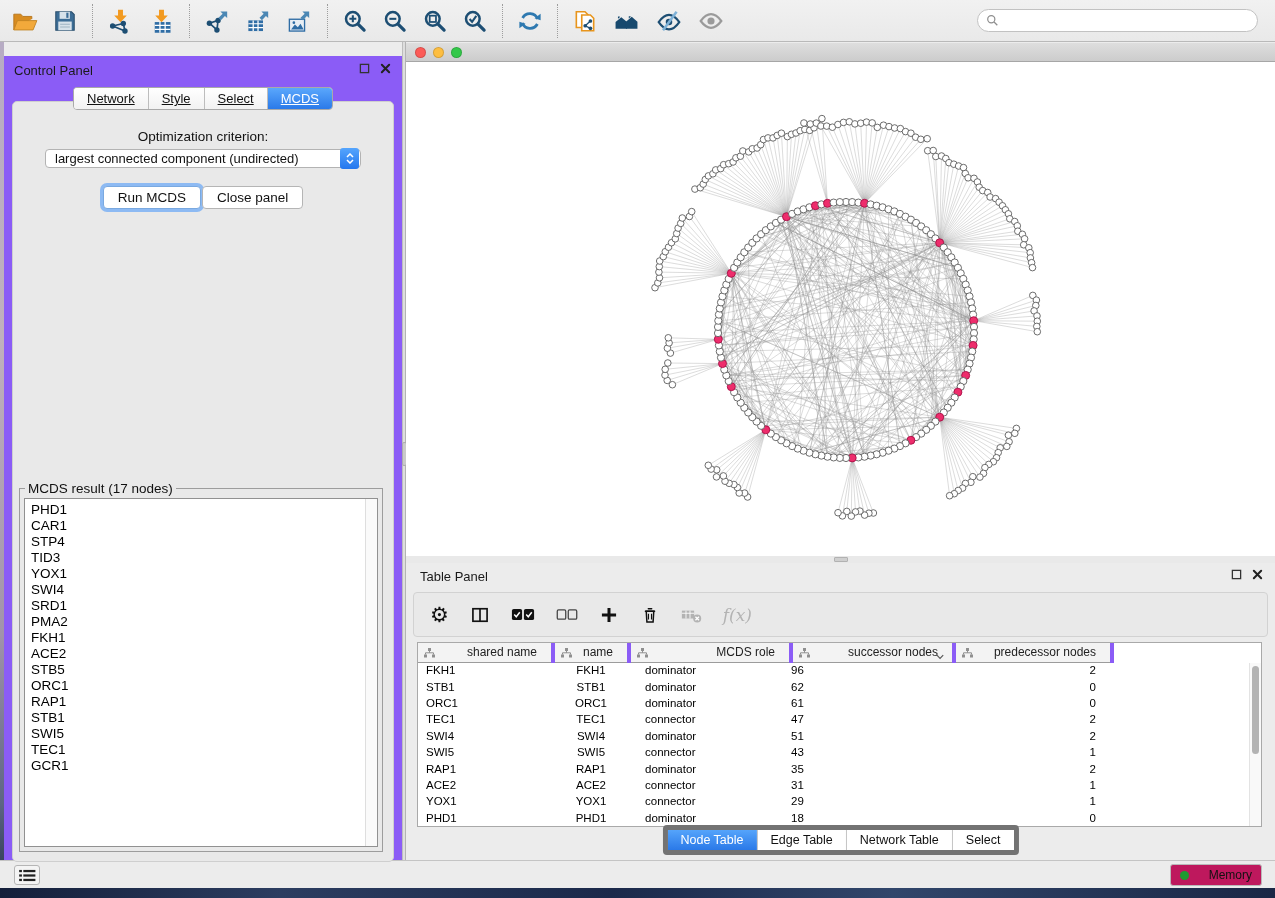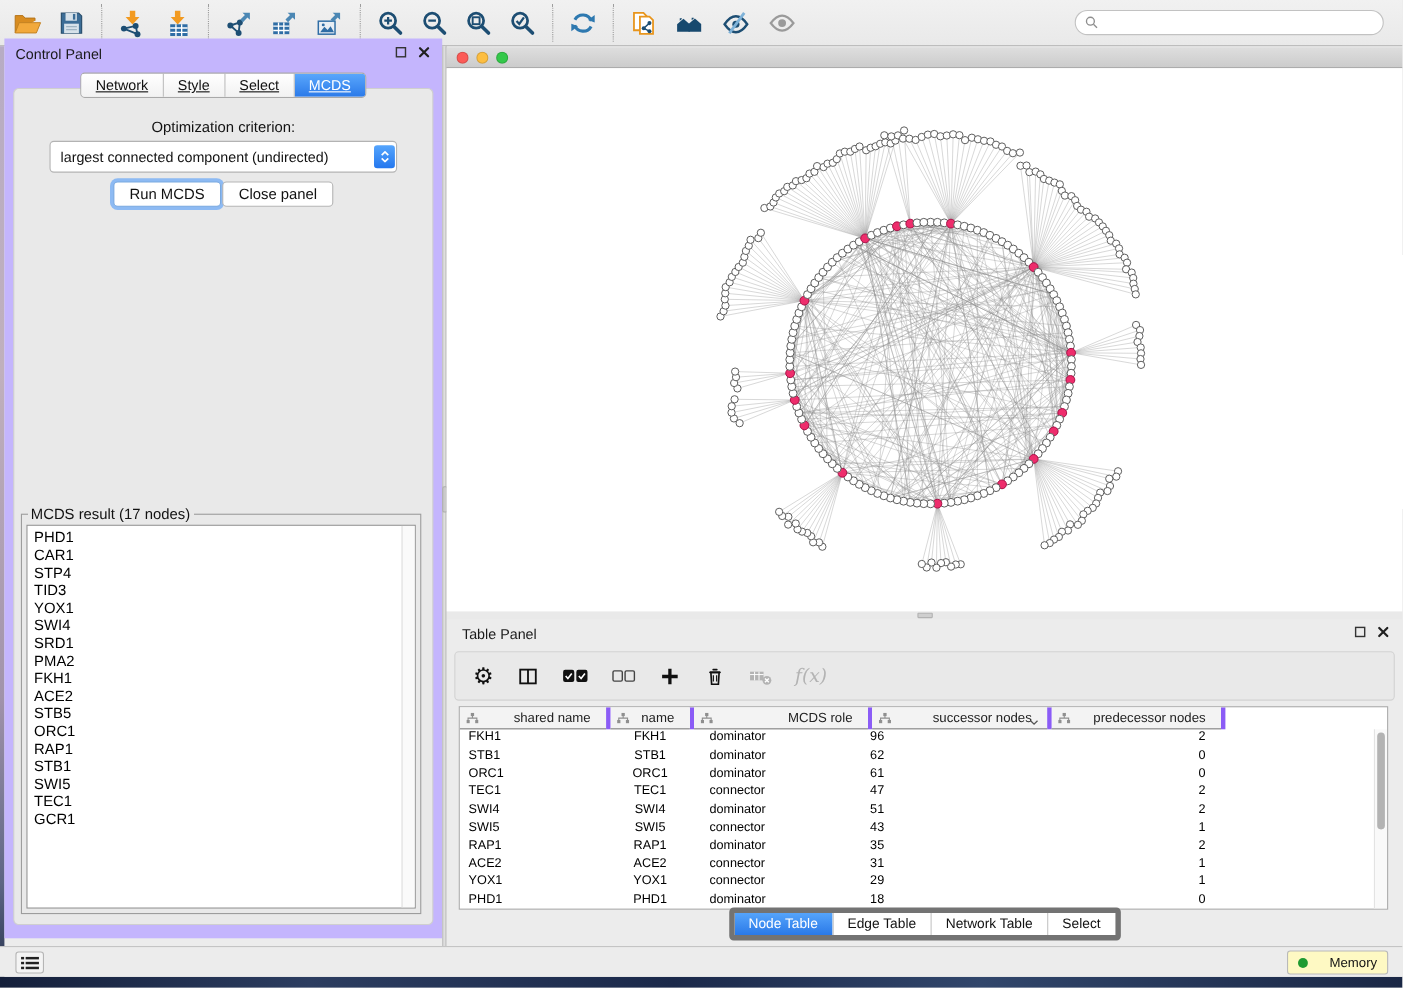--- a/index.html
+++ b/index.html
@@ -13,32 +13,32 @@
   .tb-btn { background:none; border:none; padding:2px 7px; line-height:0; cursor:default; }
   .tb-sep { width:1px; height:34px; border-left:1px dotted #9d9d9d; margin:0 7px; }
   .search-wrap { position:absolute; right:17px; top:9px; width:281px; height:23px; background:#fff; border:1px solid #c2c2c2; border-radius:12px; display:flex; align-items:center; padding-left:8px; }
   .search-wrap input { border:none; outline:none; flex:1; height:19px; font-size:12px; background:transparent; margin-left:5px; }
 
   
   .left-strip { position:absolute; left:0; top:42px; width:4px; height:846px; background:linear-gradient(180deg,#b7acc4 0%,#c0b0bd 35%,#a193ab 70%,#5d6584 90%,#28344f 100%); }
   .bottom-strip { position:absolute; left:0; top:888px; width:1275px; height:10px; background:linear-gradient(90deg,#141f3a,#2c3d60 22%,#1b294a 48%,#31466b 70%,#1a2745 100%); }
 
   
-  .control-panel { position:absolute; left:4px; top:35px; width:398px; height:818px; background:#c4b5fd; }
+  .control-panel { position:absolute; left:4px; top:56px; width:398px; height:818px; background:#8b5cf6; }
   .cp-header { position:relative; height:26px; }
   .cp-title { position:absolute; left:10px; top:7px; font-size:13px; color:#1a1a1a; }
   .win-controls { position:absolute; right:11px; top:7px; display:flex; gap:10px; align-items:center; }
   .win-btn { background:none; border:none; line-height:0; padding:0; cursor:default; }
   .seg-tabs { position:absolute; left:50%; transform:translateX(-50%); top:31px; display:flex; border:1px solid #a9a9a9; border-radius:4px; overflow:hidden; background:#fff; z-index:3; }
   .seg-btn { border:none; background:linear-gradient(#ffffff,#f2f2f2); padding:3px 13px; font-size:13px; color:#111; border-left:1px solid #bdbdbd; cursor:default;text-decoration:underline; }
   .seg-btn:first-child { border-left:none; }
   .seg-btn.sel { background:linear-gradient(#5aa7fc,#2b7ae9); color:#fff; }
   .cp-content { position:absolute; left:8px; right:8px; top:45px; bottom:12px; background:#e9e9e9; border:1px solid #cfcfcf; border-radius:5px; z-index:1; }
   .opt-label { position:absolute; top:27px; left:0; right:0; text-align:center; font-size:13.5px; color:#111; }
-  .opt-select { position:absolute; top:47px; left:32px; right:32px; height:29px; background:#fff; border:1px solid #b3b3b3; border-radius:4px; display:flex; align-items:center; }
+  .opt-select { position:absolute; top:47px; left:32px; right:32px; height:19px; background:#fff; border:1px solid #b3b3b3; border-radius:4px; display:flex; align-items:center; }
   .opt-select .val { flex:1; font-size:13px; padding-left:9px; color:#111; white-space:nowrap; overflow:hidden; }
   .opt-stepper { width:19px; height:21px; margin-right:1px; border-radius:3px; background:linear-gradient(#55a5fd,#2477ee); display:flex; flex-direction:column; align-items:center; justify-content:center; gap:1px; }
   .btn-row { position:absolute; top:84px; left:0; right:0; display:flex; justify-content:center; gap:1px; }
   .std-btn { background:#fff; border:1px solid #b5b5b5; border-radius:4px; padding:3px 14px; font-size:13.5px; color:#111; cursor:default; }
   .std-btn.focused { box-shadow:0 0 0 3px rgba(110,170,246,.75); border-color:#7aa9e0; }
   .mcds-fieldset { position:absolute; left:6px; right:10px; top:379px; bottom:9px; border:1px solid #9d9d9d; background:transparent; }
   .mcds-fieldset legend { font-size:13.5px; color:#111; margin-left:5px; padding:0 3px; }
   .mcds-box { position:absolute; left:4px; right:4px; top:2px; bottom:4px; background:#fff; border:1px solid #919191; overflow:hidden; }
   .mcds-box ul { list-style:none; padding:3px 0 0 6px; }
   .mcds-box li { font-size:13.5px; line-height:16px; color:#000; }
@@ -80,21 +80,21 @@
   .tp-scroll { position:absolute; right:0; top:20px; bottom:0; width:12px; background:#f9f9f9; border-left:1px solid #e3e3e3; }
   .tp-thumb { position:absolute; left:2px; top:3px; width:7px; height:88px; background:#b3b3b3; border-radius:4px; }
   .tp-tabs { position:absolute; left:50%; transform:translateX(-50%); bottom:5px; display:flex; border:5px solid #737373; border-radius:4px; overflow:hidden; background:#fff; }
   .tp-tab { border:none; background:#fff; padding:3px 13px; font-size:12.5px; color:#111; border-left:1px solid #c4c4c4; cursor:default; }
   .tp-tab:first-child { border-left:none; }
   .tp-tab.sel { background:linear-gradient(#55a4fb,#2a79e8); color:#fff; }
 
   
   .status-bar { position:absolute; left:0; top:860px; width:1275px; height:28px; background:#ececec; border-top:1px solid #c4c4c4; }
   .list-btn { position:absolute; left:14px; top:4px; width:26px; height:20px; background:#f4f4f4; border:1px solid #b5b5b5; border-radius:3px; display:flex; align-items:center; justify-content:center; cursor:default; }
-  .memory-btn { position:absolute; right:13px; top:3px; height:22px; background:#fef9c3; border:1px solid #b9b9b9; border-radius:3px; display:flex; align-items:center; gap:20px; padding:0 9px; font-size:12px; color:#111; cursor:default; }
+  .memory-btn { position:absolute; right:13px; top:3px; height:22px; background:#be185d; border:1px solid #b9b9b9; border-radius:3px; display:flex; align-items:center; gap:20px; padding:0 9px; font-size:12px; color:#111; cursor:default; }
   .memory-dot { width:9px; height:9px; border-radius:50%; background:#1f9a31; }
 </style>
 </head>
 <body>
 
 <div class="screen">
 
   <div class="toolbar">
     <div class="tb-icons">
         <button class="tb-btn"><span style="line-height:0;"><svg viewBox="0 0 24 24" width="27" height="27">

